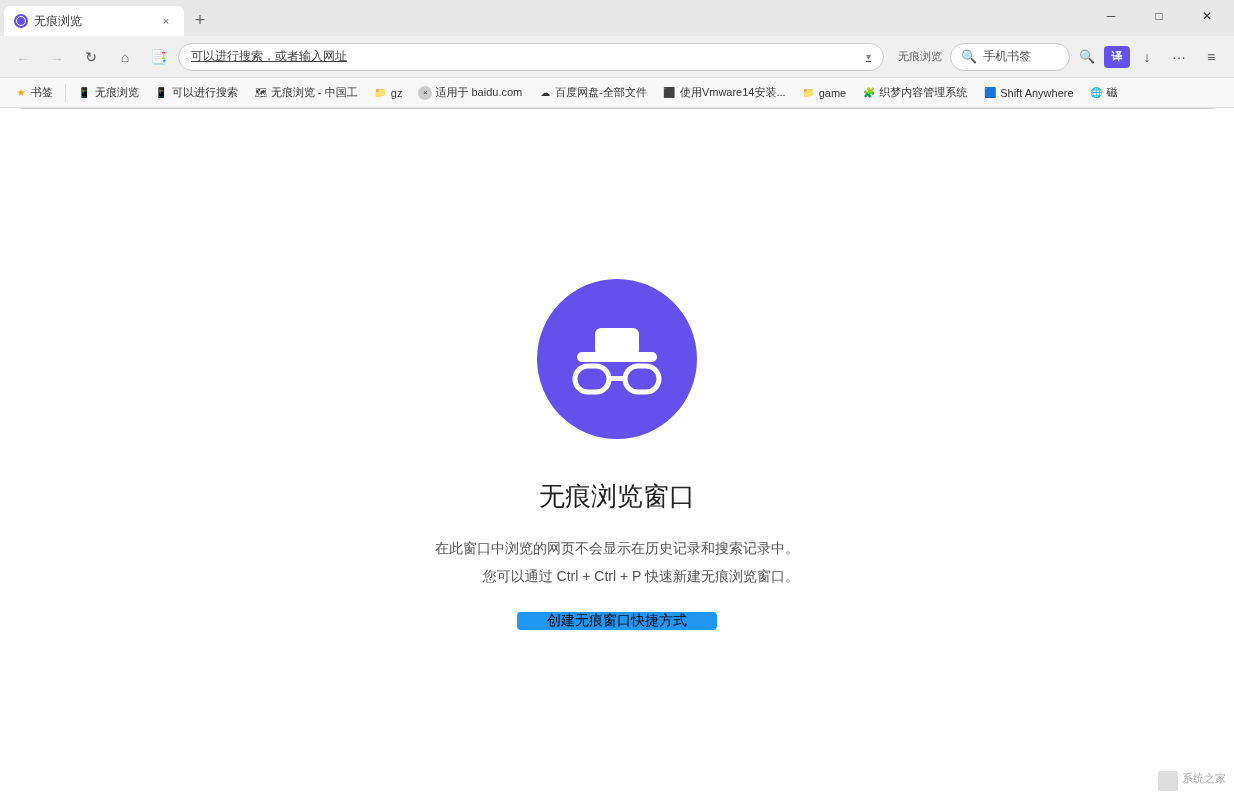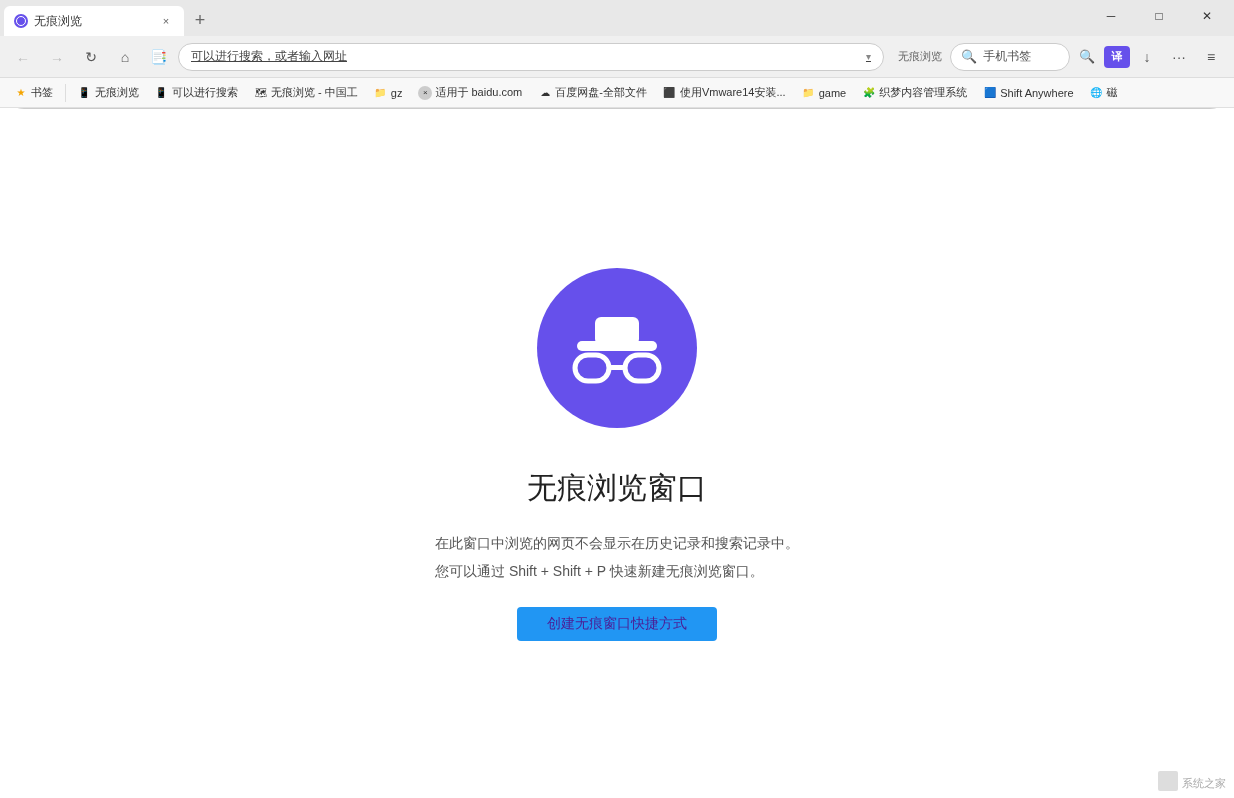--- a/index.html
+++ b/index.html
@@ -38,26 +38,26 @@
     .bm-star { color: #f4a400; }
     .bm-divider { width: 1px; height: 18px; background: #ddd; margin: 0 2px; }
 
     
     .main-content { background: #fff; display: flex; flex-direction: column; align-items: center; justify-content: center; height: calc(798px - 36px - 42px - 30px); position: relative; }
 
     
     .incognito-logo { width: 160px; height: 160px; background: #6650eb; border-radius: 50%; display: flex; align-items: center; justify-content: center; margin-bottom: 40px; }
     .incognito-svg { width: 100px; height: 90px; }
 
-    .main-title { font-size: 30px; color: #222; margin-bottom: 20px; font-weight: normal; }
-    .main-desc { font-size: 14px; color: #555; text-align: left; line-height: 2; margin-bottom: 22px; }
-    .create-btn { background: #2196f3; color: #4c1d95; border: none; border-radius: 4px; padding: 8px 30px; font-size: 14px; cursor: pointer; font-family: 'Microsoft YaHei', Arial, sans-serif; }
-
-    
-    .watermark { position: absolute; bottom: 8px; right: 8px; font-size: 11px; color: #aaa; display: flex; align-items: flex-end; gap: 4px; }
+    .main-title { font-size: 26px; color: #222; margin-bottom: 20px; font-weight: normal; }
+    .main-desc { font-size: 14px; color: #555; text-align: right; line-height: 2; margin-bottom: 22px; }
+    .create-btn { background: #2196f3; color: #000000; border: none; border-radius: 4px; padding: 0 30px; font-size: 14px; cursor: pointer; font-family: 'Microsoft YaHei', Arial, sans-serif; }
+
+    
+    .watermark { position: absolute; bottom: 8px; right: 8px; font-size: 11px; color: #aaa; display: flex; align-items: flex-start; gap: 4px; }
   </style>
 </head>
 <body>
 
 <div class="browser-chrome">
 
   <div class="tab-bar">
     <div class="tab">
       <div class="tab-favicon"></div>
       <span class="tab-title">无痕浏览</span>
@@ -180,21 +180,21 @@
 
       <rect x="58" y="52" width="34" height="26" rx="13" fill="none" stroke="white" stroke-width="5"></rect>
 
       <rect x="42" y="62" width="16" height="5" rx="2.5" fill="white"></rect>
     </svg>
   </div>
 
   <h1 class="main-title">无痕浏览窗口</h1>
   <div class="main-desc">
     <div>在此窗口中浏览的网页不会显示在历史记录和搜索记录中。</div>
-    <div>您可以通过 Shift + Shift + P 快速新建无痕浏览窗口。</div>
+    <div>您可以通过 Ctrl + Ctrl + P 快速新建无痕浏览窗口。</div>
   </div>
   <button class="create-btn">创建无痕窗口快捷方式</button>
 
   <div class="watermark">
     <span style="width:20px;height:20px;background:#ddd;border-radius:2px;display:inline-block;"></span>
     <span>系统之家</span>
   </div>
 </div>
 
 </body></html>

